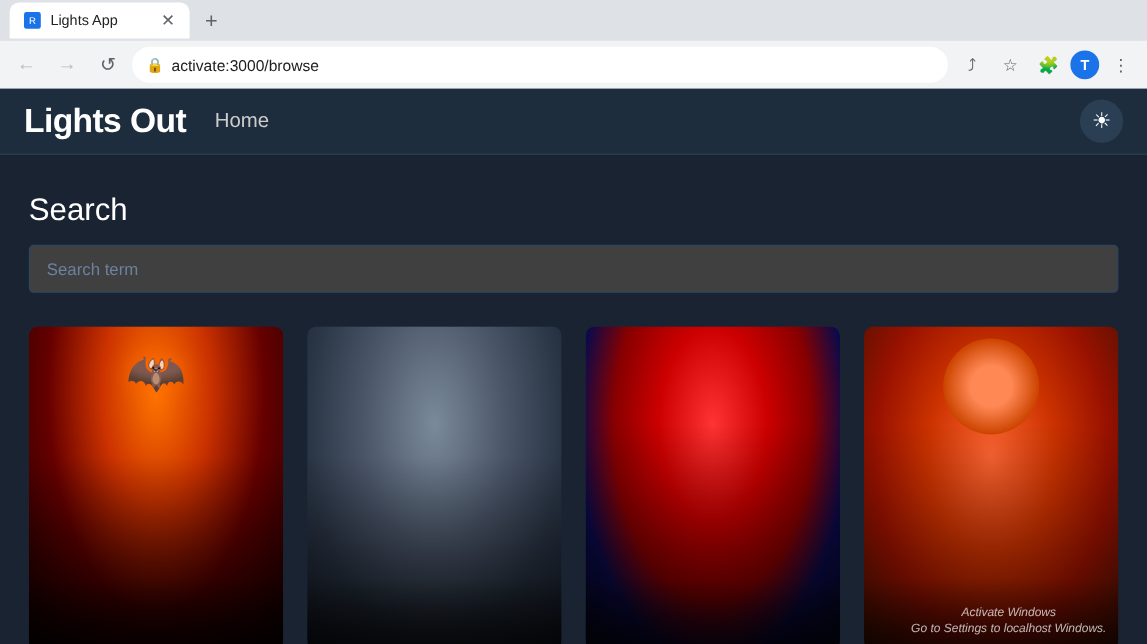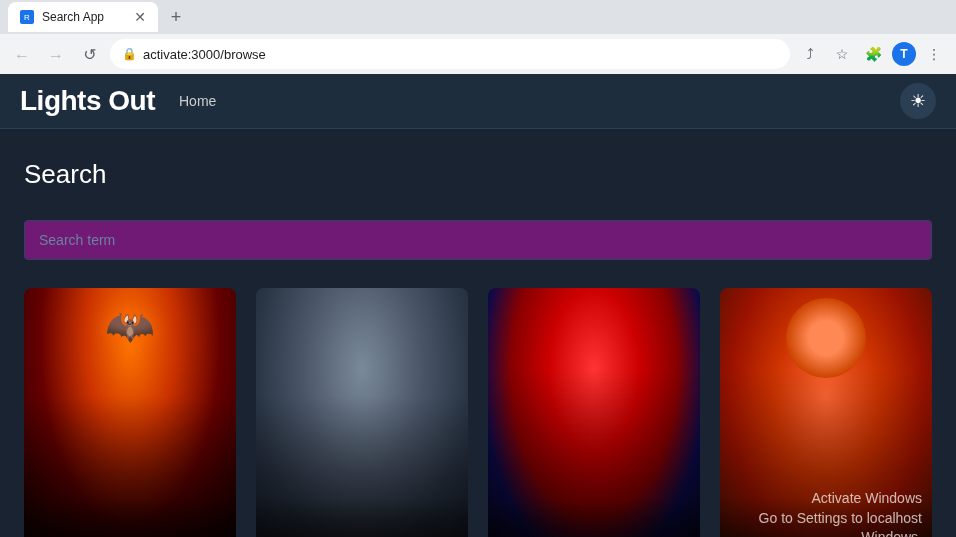--- a/index.html
+++ b/index.html
@@ -163,21 +163,21 @@
     .app-title {
       font-size: 28px;
       font-weight: 700;
       color: #fff;
       margin-right: 24px;
       letter-spacing: -0.5px;
     }
 
     .nav-link {
       color: #ccc;
-      font-size: 14px;
+      font-size: 17px;
       text-decoration: none;
       cursor: pointer;
       text-align: right;
     }
 
     .theme-toggle {
       margin-left: auto;
       width: 36px;
       height: 36px;
       border-radius: 50%;
@@ -197,27 +197,27 @@
     }
 
     .search-section {
       margin-bottom: 28px;
     }
 
     .search-heading {
       font-size: 26px;
       font-weight: 400;
       color: #fff;
-      margin-bottom: 30px;
+      margin-bottom: 14px;
     }
 
     .search-input {
       width: 100%;
       height: 40px;
-      background: #701a75;
+      background: #404040;
       border: 1px solid #2e4560;
       border-radius: 4px;
       padding: 0 14px;
       font-size: 14px;
       color: #9aafc7;
       outline: none;
     }
 
     .search-input::placeholder { color: #6b82a0; }
 
@@ -243,25 +243,26 @@
       right: 0;
       height: 60px;
       background: linear-gradient(transparent, rgba(0,0,0,0.6));
     }
 
     
     .activate-watermark {
       position: absolute;
       bottom: 10px;
       right: 10px;
-      font-size: 14px;
+      font-size: 10px;
       color: rgba(255,255,255,0.7);
-      text-align: right;
+      text-align: center;
       line-height: 1.4;
       pointer-events: none;
+      font-style: italic;
     }
 
     
     .movie-card-inner {
       width: 100%;
       height: 100%;
       position: relative;
       overflow: hidden;
     }
 
@@ -347,21 +348,21 @@
     }
   </style>
 </head>
 <body>
 
 <div class="browser-chrome">
 
   <div class="browser-tab-bar">
     <div class="browser-tab">
       <div class="tab-favicon">R</div>
-      <span>Search App</span>
+      <span>Lights App</span>
       <span class="tab-close">✕</span>
     </div>
     <div class="new-tab-btn">
       <span>+</span>
     </div>
   </div>
 
   <div class="browser-controls">
     <div class="browser-nav-btn disabled">
       <span>←</span>

